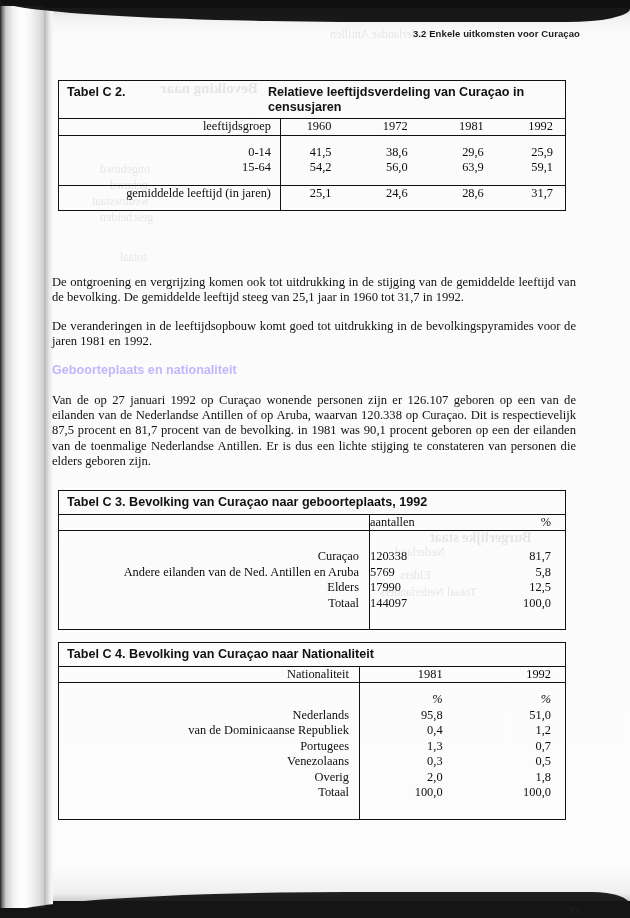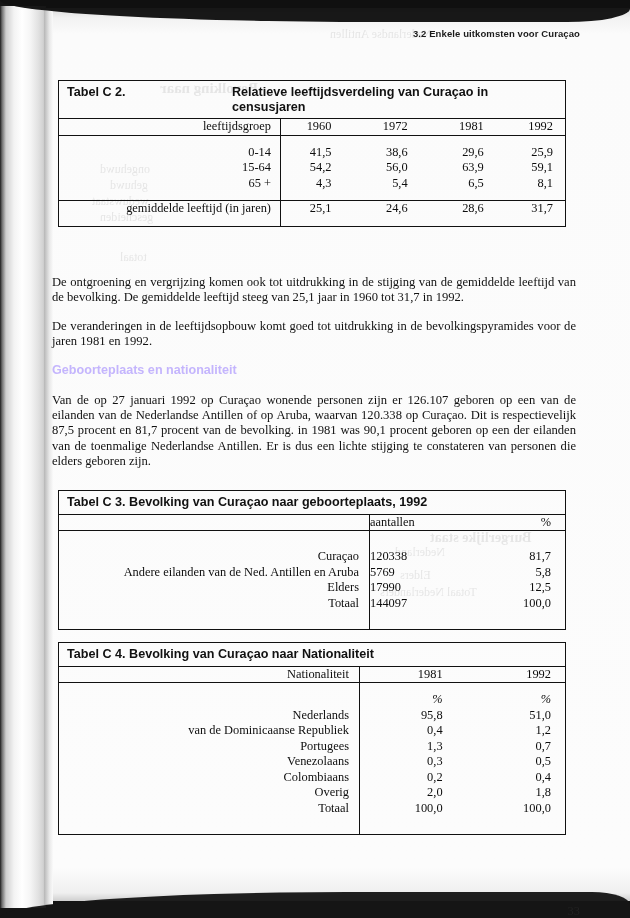--- a/index.html
+++ b/index.html
@@ -120,20 +120,21 @@
     color: #111;
     font-size: 12.6px;
     line-height: 14.5px;
     padding: 4px 8px 4px 8px;
     border-bottom: 1.3px solid #111;
     box-sizing: border-box;
   }
   .title-split {
     display: flex;
     align-items: flex-start;
+    gap: 36px;
   }
   .title-split .tnum { width: 165px; flex: 0 0 165px; }
   .title-split .tcap { flex: 1 1 auto; }
 
   table.grid {
     width: 100%;
     border-collapse: collapse;
     font-family: "Liberation Serif", serif;
     font-size: 12.4px;
     color: #0d0d0d;
@@ -258,27 +259,20 @@
           <td class="c2-num">29,6</td>
           <td class="c2-num last">25,9</td>
         </tr>
         <tr>
           <td class="c2-label vdiv">15-64</td>
           <td class="c2-num">54,2</td>
           <td class="c2-num">56,0</td>
           <td class="c2-num">63,9</td>
           <td class="c2-num last">59,1</td>
         </tr>
-        <tr>
-          <td class="c2-label vdiv">65 +</td>
-          <td class="c2-num">4,3</td>
-          <td class="c2-num">5,4</td>
-          <td class="c2-num">6,5</td>
-          <td class="c2-num last">8,1</td>
-        </tr>
         <tr class="gap-row">
           <td class="vdiv"></td>
               <td></td>
               <td></td>
               <td></td>
               <td></td>
         </tr>
         <tr class="rule-top">
           <td class="c2-label vdiv" style="padding-right:9px;margin-top:39px;">gemiddelde leeftijd (in jaren)</td>
           <td class="c2-num">25,1</td>
@@ -390,25 +384,20 @@
           <td class="c4-label vdiv">Portugees</td>
           <td class="c4-num">1,3</td>
           <td class="c4-num2">0,7</td>
         </tr>
         <tr>
           <td class="c4-label vdiv">Venezolaans</td>
           <td class="c4-num">0,3</td>
           <td class="c4-num2">0,5</td>
         </tr>
         <tr>
-          <td class="c4-label vdiv">Colombiaans</td>
-          <td class="c4-num">0,2</td>
-          <td class="c4-num2">0,4</td>
-        </tr>
-        <tr>
           <td class="c4-label vdiv">Overig</td>
           <td class="c4-num">2,0</td>
           <td class="c4-num2">1,8</td>
         </tr>
         <tr>
           <td class="c4-label vdiv">Totaal</td>
           <td class="c4-num">100,0</td>
           <td class="c4-num2">100,0</td>
         </tr>
         <tr class="spacer-row">

